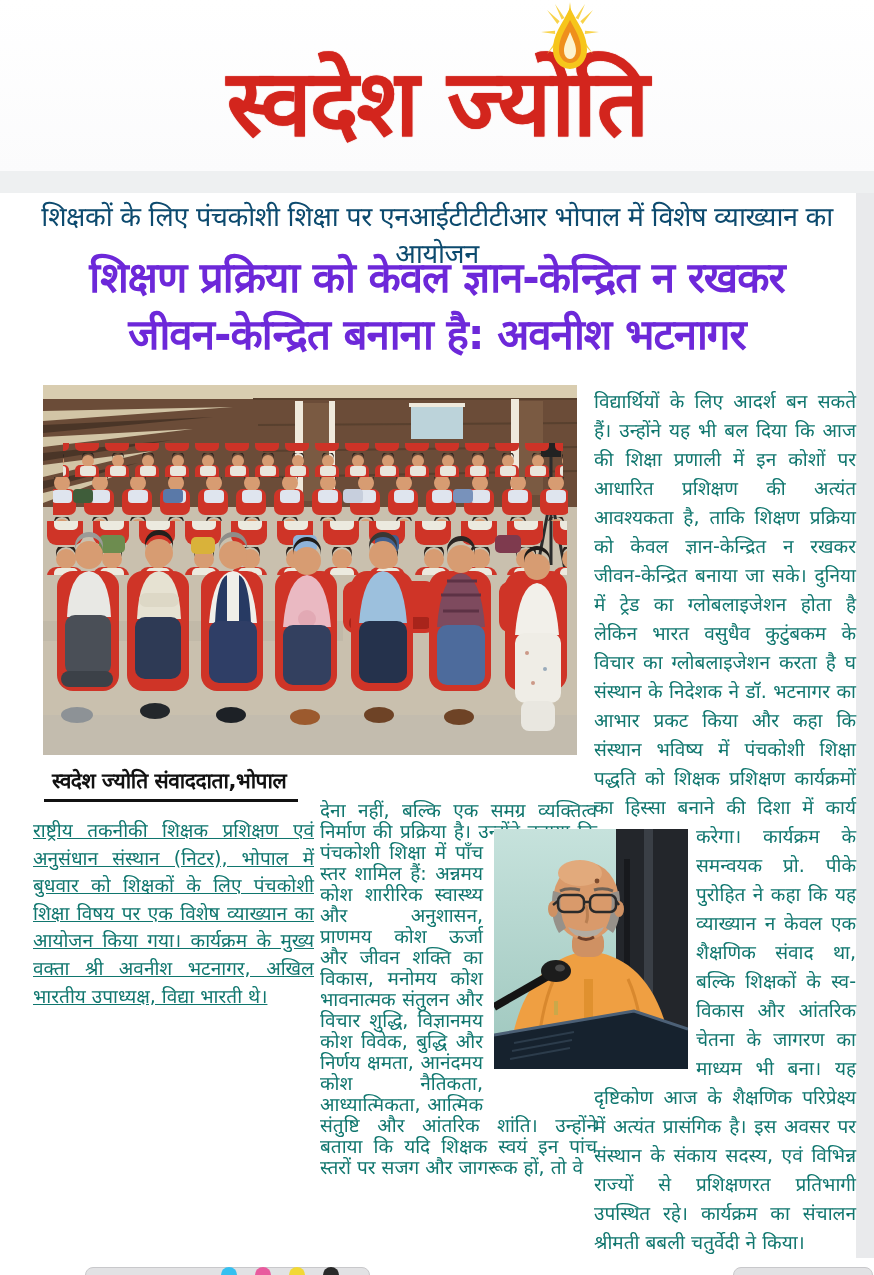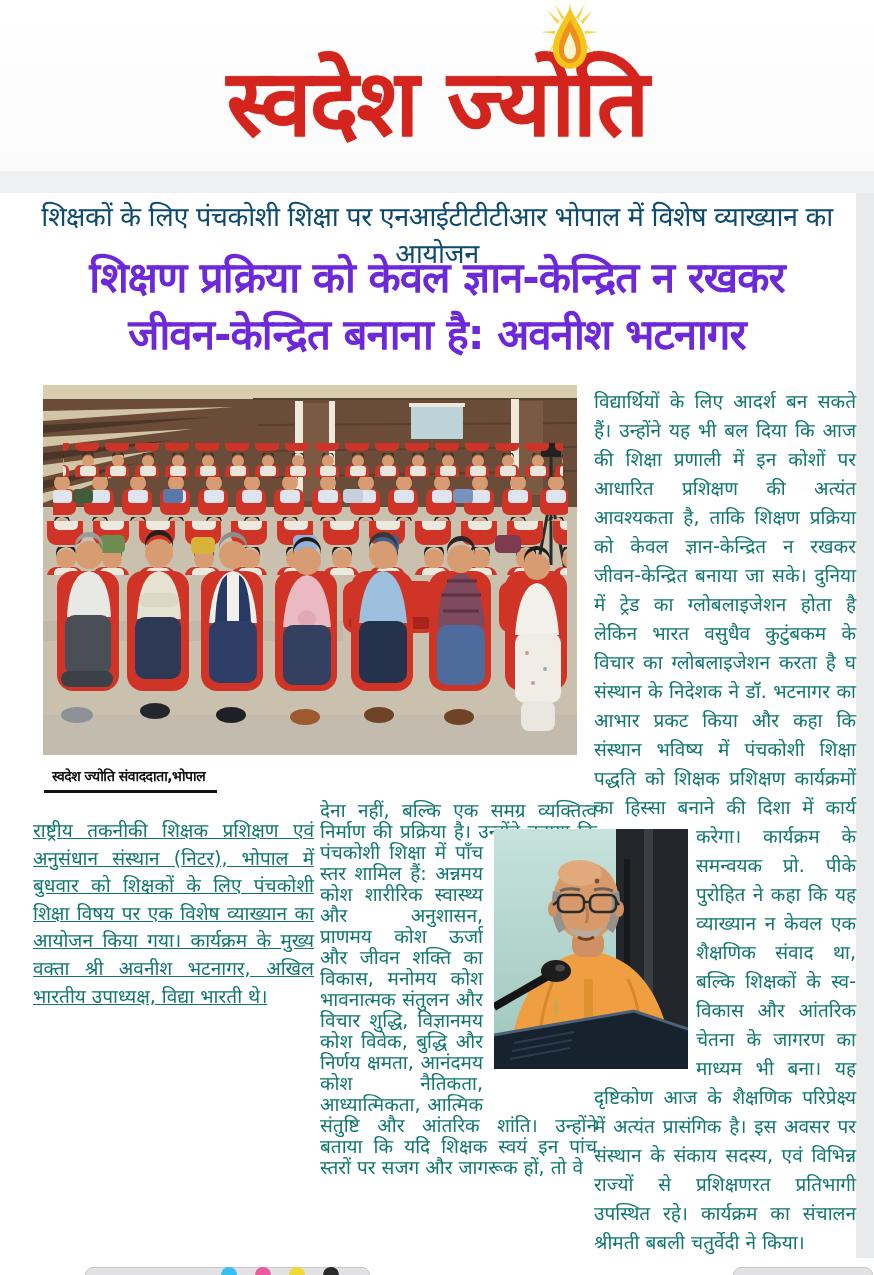--- a/index.html
+++ b/index.html
@@ -23,21 +23,21 @@
           font-size:27px;font-weight:400;color:#0c4a6e;letter-spacing:-0.5px;}
   .headline{margin:0;position:absolute;left:0;top:249px;width:874px;text-align:center;
           font-size:42px;line-height:57px;font-weight:700;color:#6d28d9;letter-spacing:-1px;}
 
   
   .main-photo{margin:0;position:absolute;left:43px;top:385px;width:534px;height:370px;overflow:hidden;}
   .speaker-photo{margin:0;position:absolute;left:494px;top:829px;width:194px;height:240px;overflow:hidden;z-index:5;}
   .main-photo svg,.speaker-photo svg{display:block;width:100%;height:100%;}
 
   
-  .byline{position:absolute;left:44px;top:766px;font-size:14px;font-weight:700;color:#111;
+  .byline{position:absolute;left:44px;top:766px;font-size:21px;font-weight:700;color:#111;
           border-bottom:3px solid #111;padding:0 12px 5px 8px;letter-spacing:-0.5px;text-align:center;}
 
   
   .col{position:absolute;font-size:19px;text-align:justify;color:#0f766e;}
   .col p{margin:0;}
   .left-col{left:33px;top:817px;width:281px;line-height:27.6px;text-decoration:underline;}
   .mid-col{left:320px;top:800px;width:277px;line-height:21px;}
   .right-col{left:594px;top:387px;width:262px;line-height:29px;}
   .cut-right{float:right;width:104px;height:252px;margin:4px 0 6px 10px;}
   .cut-left{float:left;width:92px;height:242px;margin:4px 10px 6px 0;}

